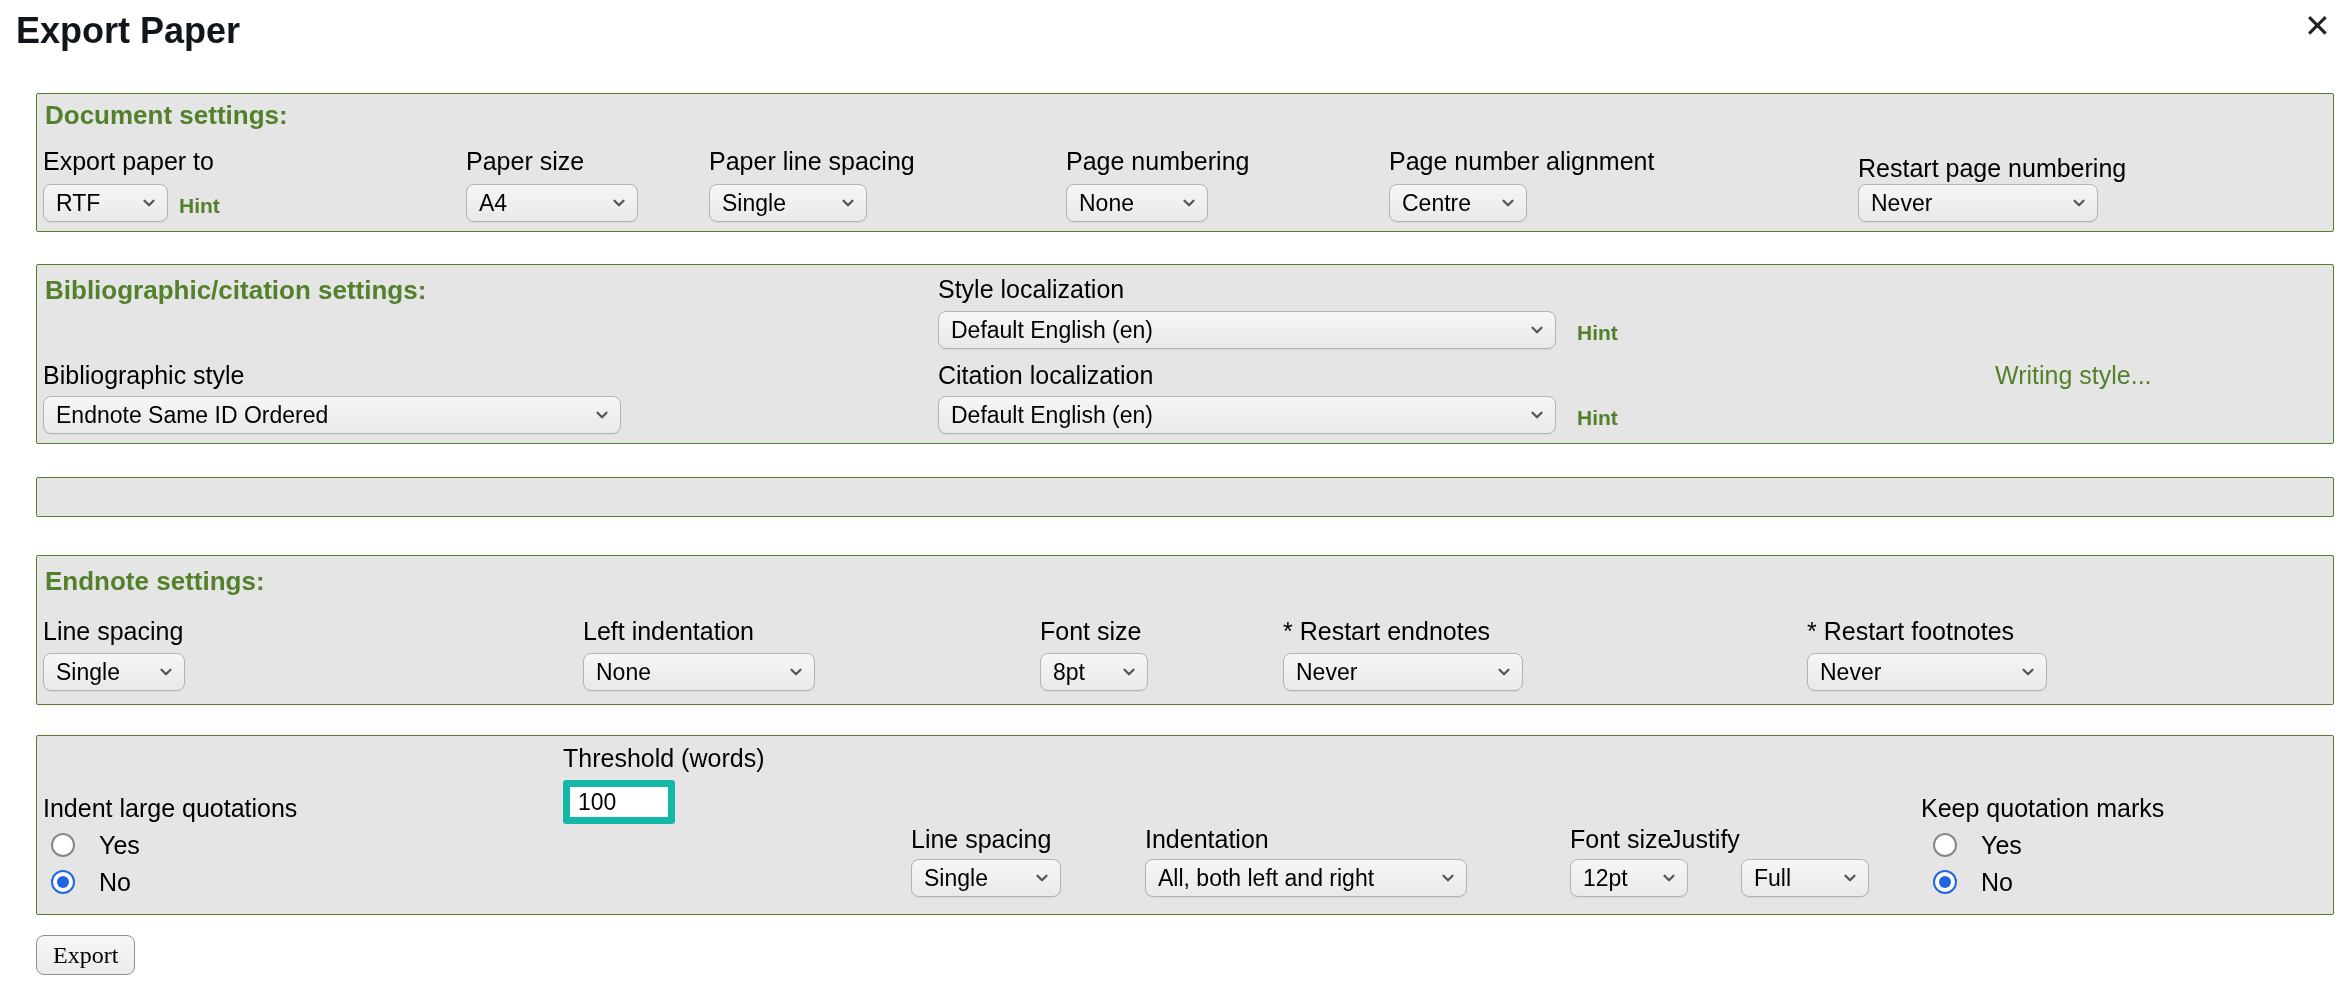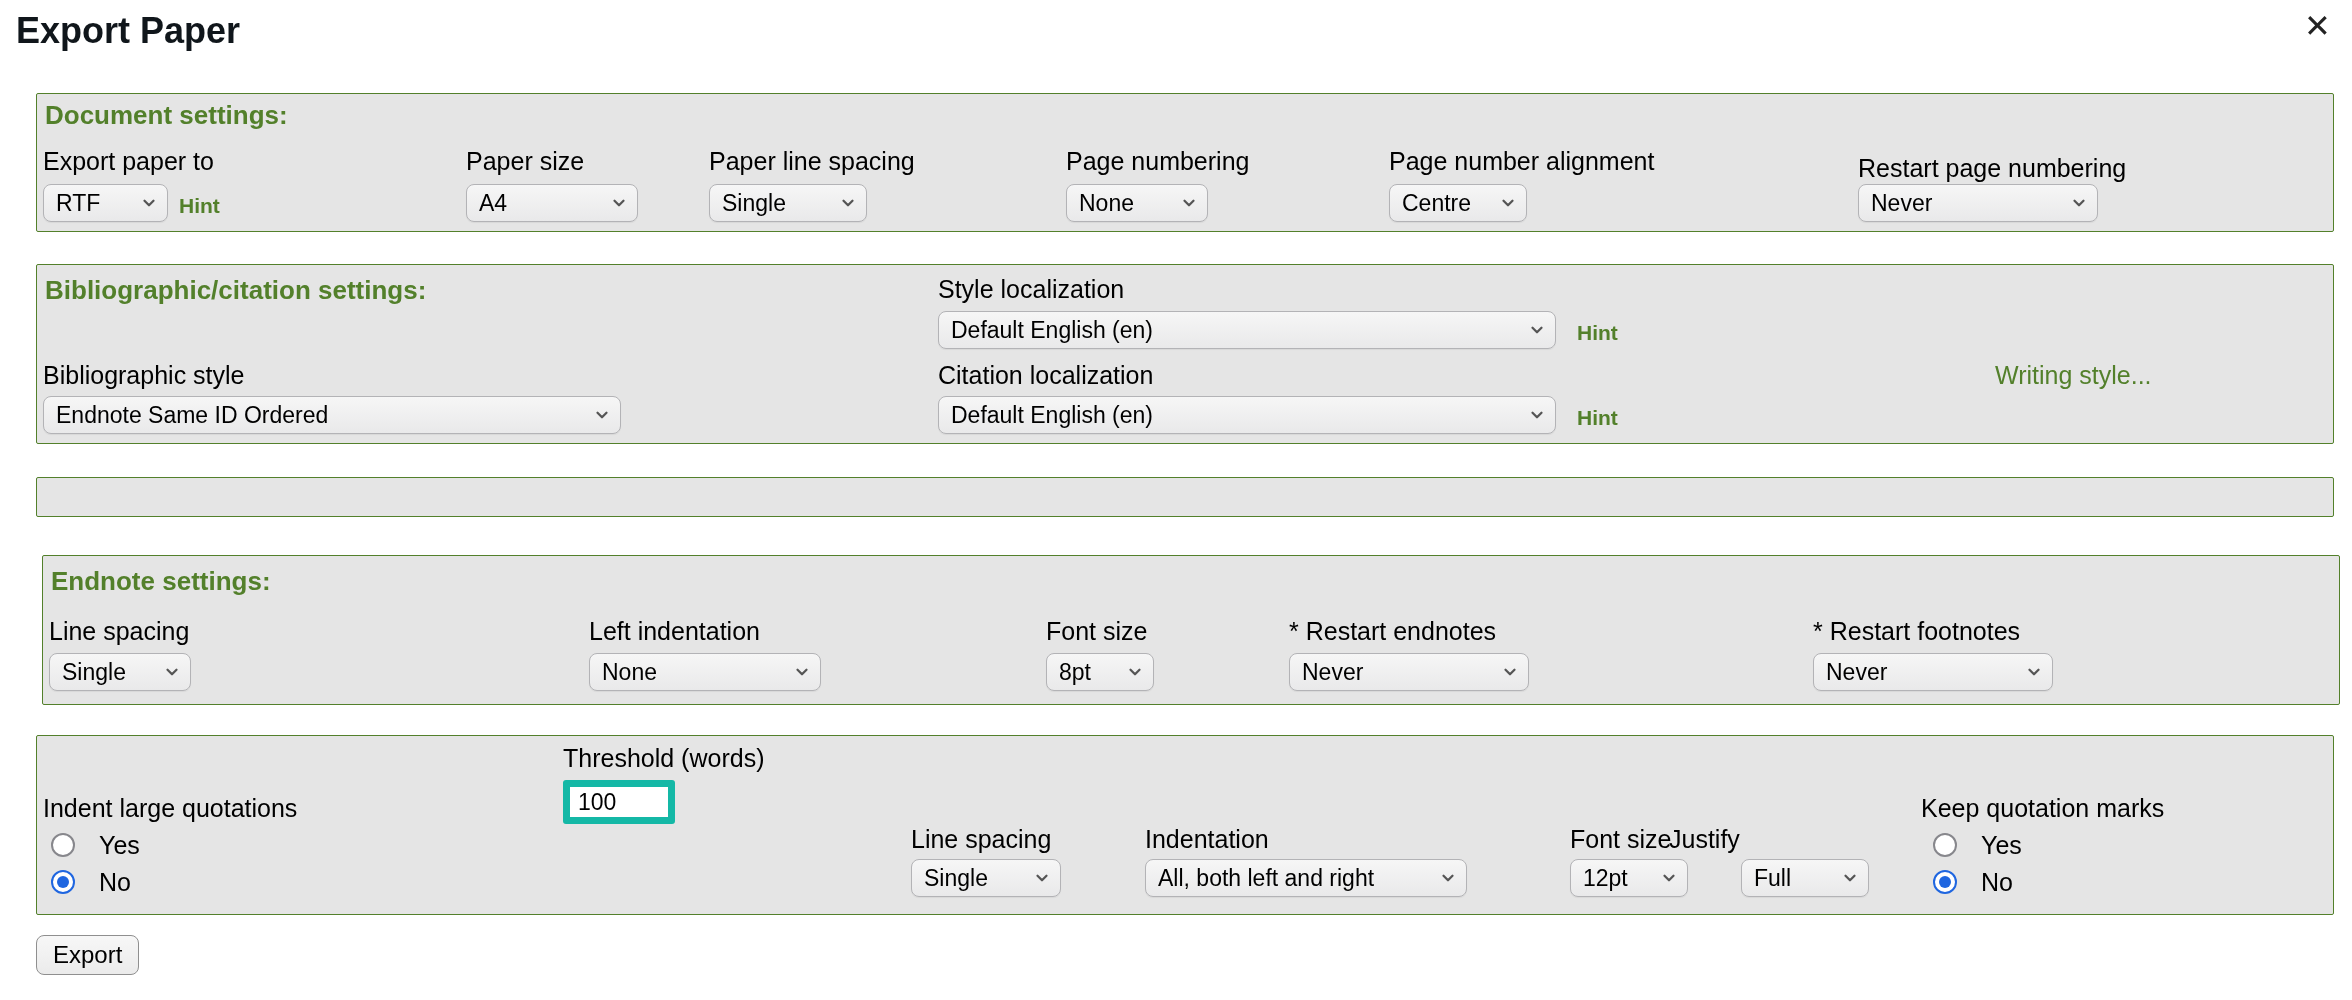--- a/index.html
+++ b/index.html
@@ -22,21 +22,21 @@
   .link-green { position:absolute; font-size:25px; color:#53802b; cursor:pointer; white-space:nowrap; }
 
   .radio { position:absolute; width:24px; height:24px; border-radius:50%; box-sizing:border-box; cursor:pointer; }
   .radio.unchecked { border:2px solid #87878c; background:#fff; }
   .radio.checked { border:2.5px solid #1f66e0; background:#fff; display:flex; align-items:center; justify-content:center; }
   .radio.checked::after { content:""; width:12px; height:12px; border-radius:50%; background:#1f66e0; }
   .radio-label { position:absolute; font-size:25px; color:#000; cursor:pointer; white-space:nowrap; }
 
   .text-input { position:absolute; height:44px; box-sizing:border-box; border:7px solid #14b8a6; border-radius:3px; font-size:23px; padding:0 8px; color:#000; background:#fff; font-family:"Liberation Sans", sans-serif; }
 
-  .export-btn { position:absolute; left:36px; top:935px; height:40px; padding:0 16px; font-size:24px; color:#000; background:linear-gradient(#f7f7f7,#ebebeb); border:1px solid #8f8f8f; border-radius:8px; cursor:pointer; font-family:Liberation Sans, sans-serif; }
+  .export-btn { position:absolute; left:36px; top:935px; height:40px; padding:0 16px; font-size:24px; color:#000; background:linear-gradient(#f7f7f7,#ebebeb); border:1px solid #8f8f8f; border-radius:8px; cursor:pointer; font-family:Liberation Serif, serif; }
 </style>
 </head>
 <body>
 
 <div class="page">
 
   <div class="title">Export Paper</div>
   <span class="close">✕</span>
 
   <div class="fieldset" style="top:93px;height:139px;">
@@ -137,21 +137,21 @@
           </svg>
         </span>
     </div>
     <a class="hint" style="left:1540px;top:141px;">Hint</a>
 
     <a class="link-green" style="left:1958px;top:96px;">Writing style...</a>
   </div>
 
   <div class="fieldset" style="top:477px;height:40px;"></div>
 
-  <div class="fieldset" style="top:555px;height:150px;margin-left:6px;">
+  <div class="fieldset" style="top:555px;height:150px;">
     <div class="heading" style="left:8px;top:10px;">Endnote settings:</div>
 
     <div class="label" style="left:6px;top:61px;">Line spacing</div>
     <div class="select" style="left:6px;top:97px;width:142px;">
       <span class="select-value">Single</span>
       <span class="chevron">
           <svg viewBox="0 0 24 24" fill="none" stroke="#555" stroke-width="3" stroke-linecap="round" stroke-linejoin="round">
             <polyline points="6 9 12 15 18 9"></polyline>
           </svg>
         </span>

